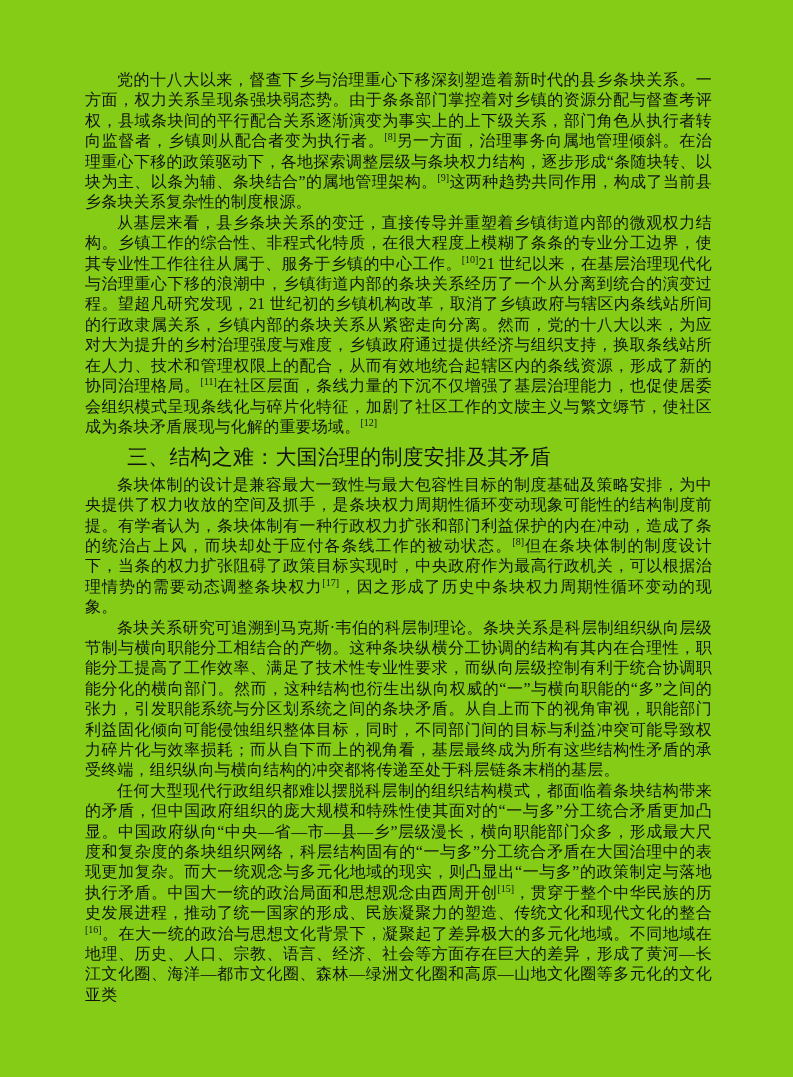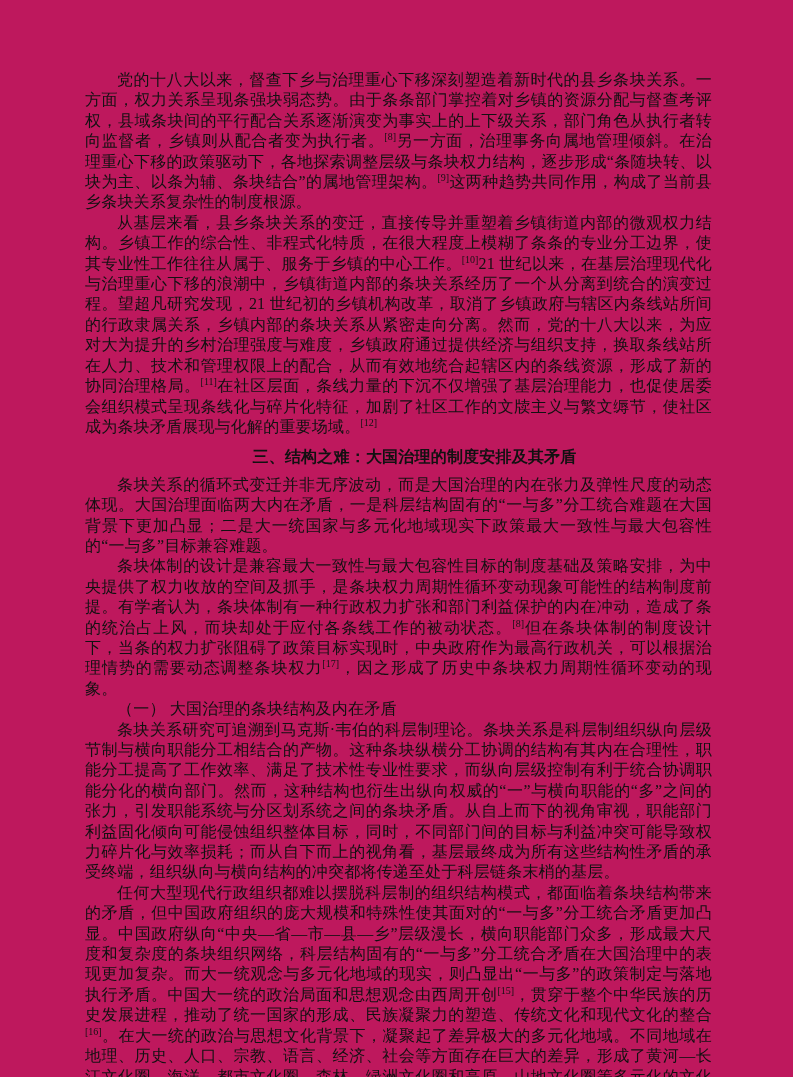--- a/index.html
+++ b/index.html
@@ -1,21 +1,21 @@
 <!DOCTYPE html>
 <html><head>
 <meta charset="utf-8">
 <style>
   html, body { margin: 0; padding: 0; background: #e8e8e8; }
   .page {
     position: relative;
     width: 793px;
     height: 1077px;
     margin: 0 auto;
-    background: #be185d;
+    background: #84cc16;
     overflow: hidden;
     color: #111111;
   }
   .doc-content {
     position: absolute;
     left: 85px;
     top: 70px;
     width: 627px;
   }
   p.block {
@@ -23,23 +23,23 @@
     font-family: "Liberation Serif", "DejaVu Serif", serif;
     font-size: 16px;
     line-height: 20.4px;
     color: #111111;
     text-align: justify;
     text-indent: 2em;
     letter-spacing: 0.2px;
   }
   p.block.heading {
     font-family: "Liberation Sans", "DejaVu Sans", sans-serif;
-    font-weight: 700;
-    font-size: 16px;
-    text-align: center;
+    font-weight: 400;
+    font-size: 21px;
+    text-align: left;
     margin: 10px 0 7px 0;
   }
   p.block.subheading {
     font-family: "Liberation Serif", "DejaVu Serif", serif;
   }
   p.block sup {
     font-size: 10px;
     line-height: 0;
     vertical-align: super;
     letter-spacing: 0;
@@ -47,19 +47,17 @@
 </style>
 </head>
 <body>
 
 <div class="page">
   <div class="doc-content">
 
     <p class="block body">党的十八大以来，督查下乡与治理重心下移深刻塑造着新时代的县乡条块关系。一方面，权力关系呈现条强块弱态势。由于条条部门掌控着对乡镇的资源分配与督查考评权，县域条块间的平行配合关系逐渐演变为事实上的上下级关系，部门角色从执行者转向监督者，乡镇则从配合者变为执行者。<sup>[8]</sup>另一方面，治理事务向属地管理倾斜。在治理重心下移的政策驱动下，各地探索调整层级与条块权力结构，逐步形成“条随块转、以块为主、以条为辅、条块结合”的属地管理架构。<sup>[9]</sup>这两种趋势共同作用，构成了当前县乡条块关系复杂性的制度根源。</p>
       <p class="block body">从基层来看，县乡条块关系的变迁，直接传导并重塑着乡镇街道内部的微观权力结构。乡镇工作的综合性、非程式化特质，在很大程度上模糊了条条的专业分工边界，使其专业性工作往往从属于、服务于乡镇的中心工作。<sup>[10]</sup>21 世纪以来，在基层治理现代化与治理重心下移的浪潮中，乡镇街道内部的条块关系经历了一个从分离到统合的演变过程。望超凡研究发现，21 世纪初的乡镇机构改革，取消了乡镇政府与辖区内条线站所间的行政隶属关系，乡镇内部的条块关系从紧密走向分离。然而，党的十八大以来，为应对大为提升的乡村治理强度与难度，乡镇政府通过提供经济与组织支持，换取条线站所在人力、技术和管理权限上的配合，从而有效地统合起辖区内的条线资源，形成了新的协同治理格局。<sup>[11]</sup>在社区层面，条线力量的下沉不仅增强了基层治理能力，也促使居委会组织模式呈现条线化与碎片化特征，加剧了社区工作的文牍主义与繁文缛节，使社区成为条块矛盾展现与化解的重要场域。<sup>[12]</sup></p>
       <p class="block heading">三、结构之难：大国治理的制度安排及其矛盾</p>
-      <p class="block body">条块关系的循环式变迁并非无序波动，而是大国治理的内在张力及弹性尺度的动态体现。大国治理面临两大内在矛盾，一是科层结构固有的“一与多”分工统合难题在大国背景下更加凸显；二是大一统国家与多元化地域现实下政策最大一致性与最大包容性的“一与多”目标兼容难题。</p>
       <p class="block body">条块体制的设计是兼容最大一致性与最大包容性目标的制度基础及策略安排，为中央提供了权力收放的空间及抓手，是条块权力周期性循环变动现象可能性的结构制度前提。有学者认为，条块体制有一种行政权力扩张和部门利益保护的内在冲动，造成了条的统治占上风，而块却处于应付各条线工作的被动状态。<sup>[8]</sup>但在条块体制的制度设计下，当条的权力扩张阻碍了政策目标实现时，中央政府作为最高行政机关，可以根据治理情势的需要动态调整条块权力<sup>[17]</sup>，因之形成了历史中条块权力周期性循环变动的现象。</p>
-      <p class="block subheading">（一） 大国治理的条块结构及内在矛盾</p>
       <p class="block body">条块关系研究可追溯到马克斯·韦伯的科层制理论。条块关系是科层制组织纵向层级节制与横向职能分工相结合的产物。这种条块纵横分工协调的结构有其内在合理性，职能分工提高了工作效率、满足了技术性专业性要求，而纵向层级控制有利于统合协调职能分化的横向部门。然而，这种结构也衍生出纵向权威的“一”与横向职能的“多”之间的张力，引发职能系统与分区划系统之间的条块矛盾。从自上而下的视角审视，职能部门利益固化倾向可能侵蚀组织整体目标，同时，不同部门间的目标与利益冲突可能导致权力碎片化与效率损耗；而从自下而上的视角看，基层最终成为所有这些结构性矛盾的承受终端，组织纵向与横向结构的冲突都将传递至处于科层链条末梢的基层。</p>
       <p class="block body">任何大型现代行政组织都难以摆脱科层制的组织结构模式，都面临着条块结构带来的矛盾，但中国政府组织的庞大规模和特殊性使其面对的“一与多”分工统合矛盾更加凸显。中国政府纵向“中央—省—市—县—乡”层级漫长，横向职能部门众多，形成最大尺度和复杂度的条块组织网络，科层结构固有的“一与多”分工统合矛盾在大国治理中的表现更加复杂。而大一统观念与多元化地域的现实，则凸显出“一与多”的政策制定与落地执行矛盾。中国大一统的政治局面和思想观念由西周开创<sup>[15]</sup>，贯穿于整个中华民族的历史发展进程，推动了统一国家的形成、民族凝聚力的塑造、传统文化和现代文化的整合<sup>[16]</sup>。在大一统的政治与思想文化背景下，凝聚起了差异极大的多元化地域。不同地域在地理、历史、人口、宗教、语言、经济、社会等方面存在巨大的差异，形成了黄河—长江文化圈、海洋—都市文化圈、森林—绿洲文化圈和高原—山地文化圈等多元化的文化亚类</p>
   </div>
 </div>
 
 </body></html>

